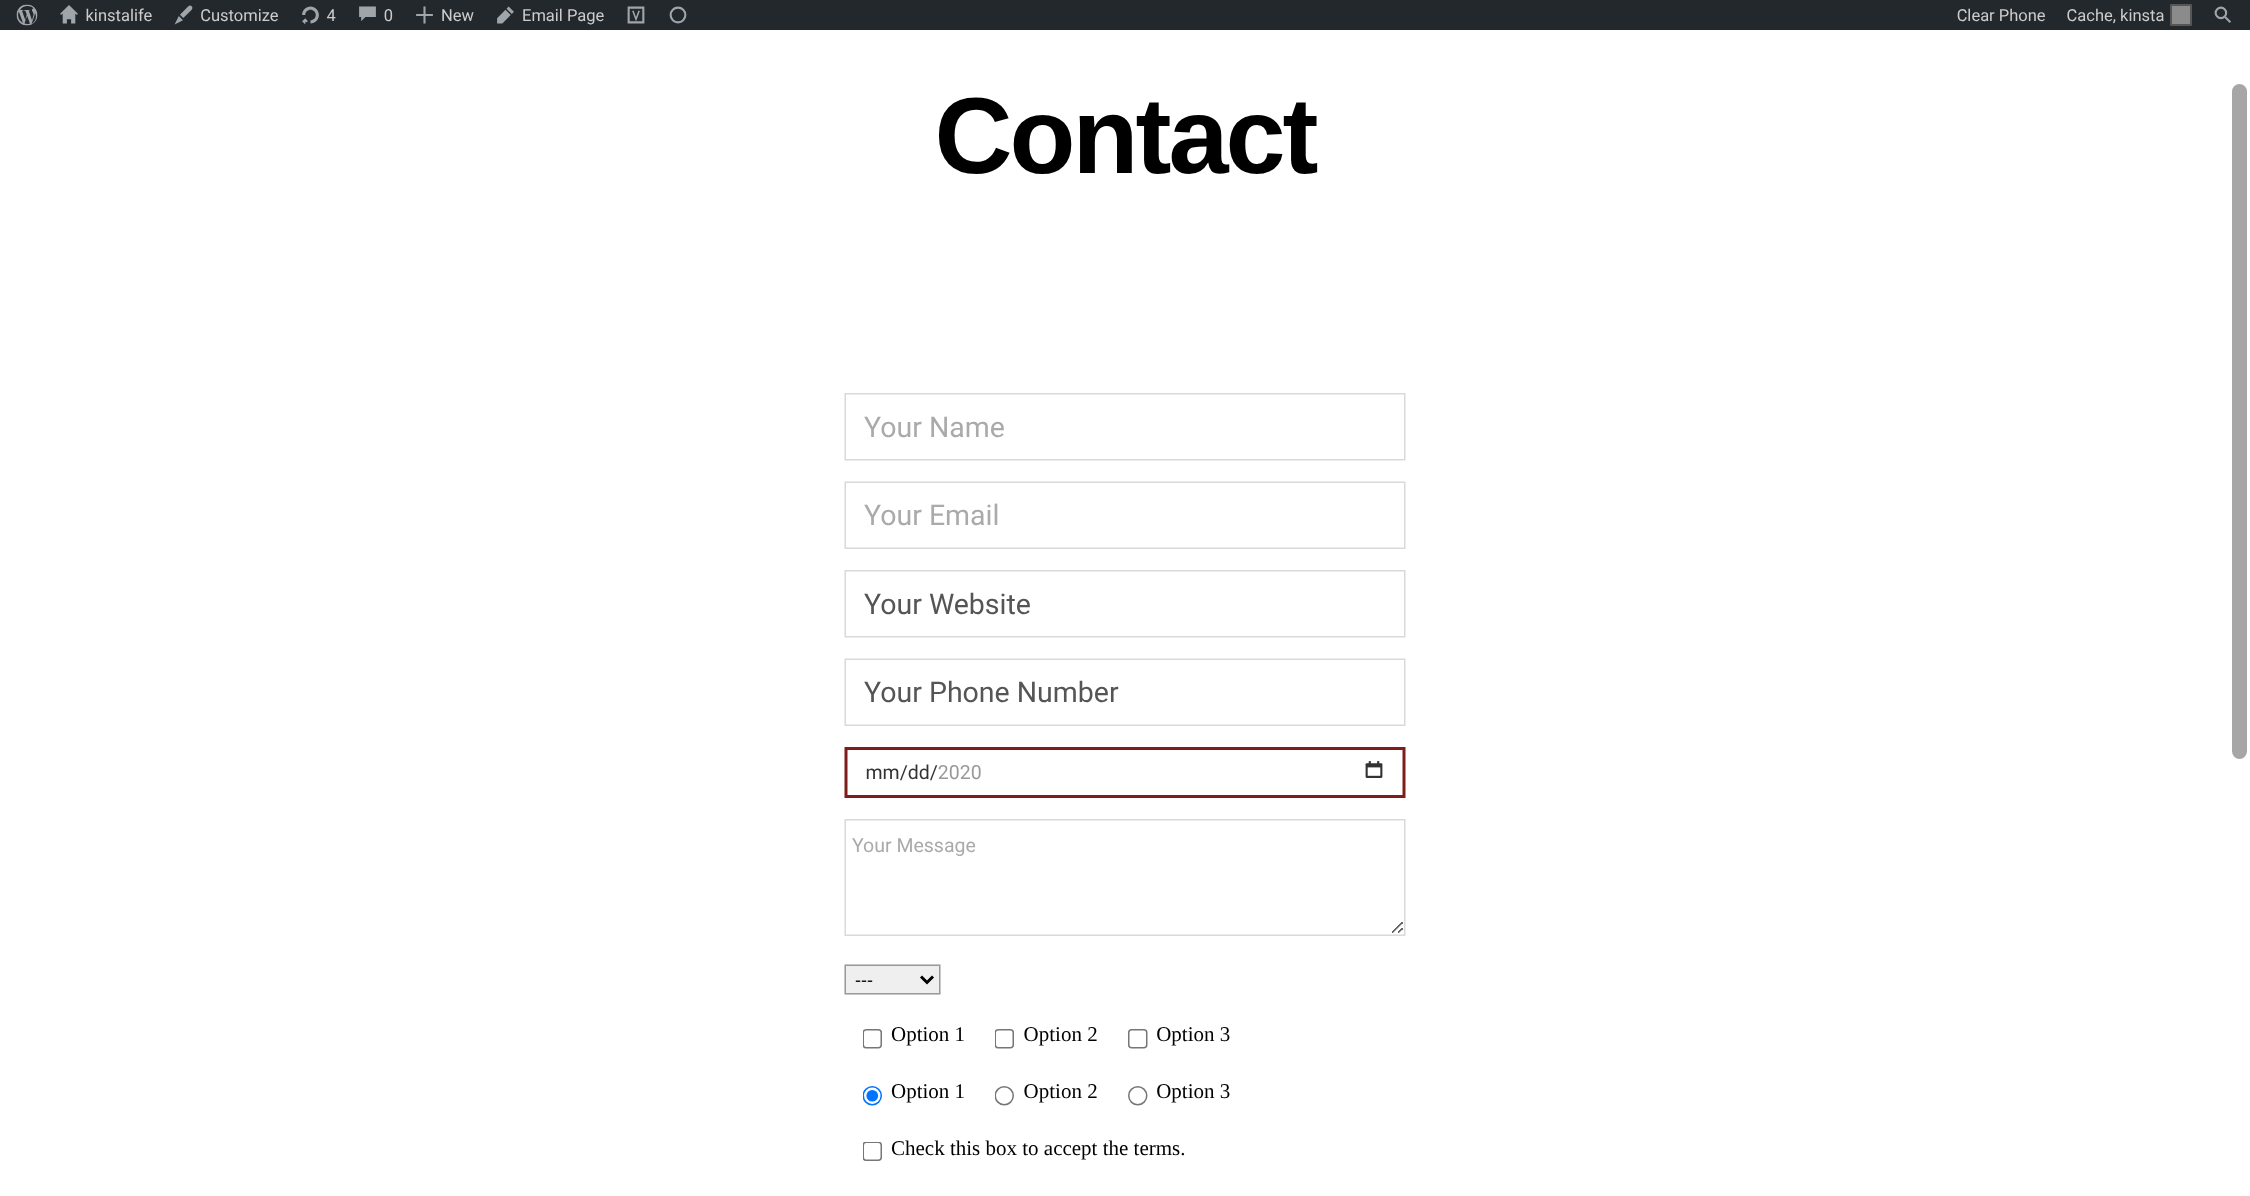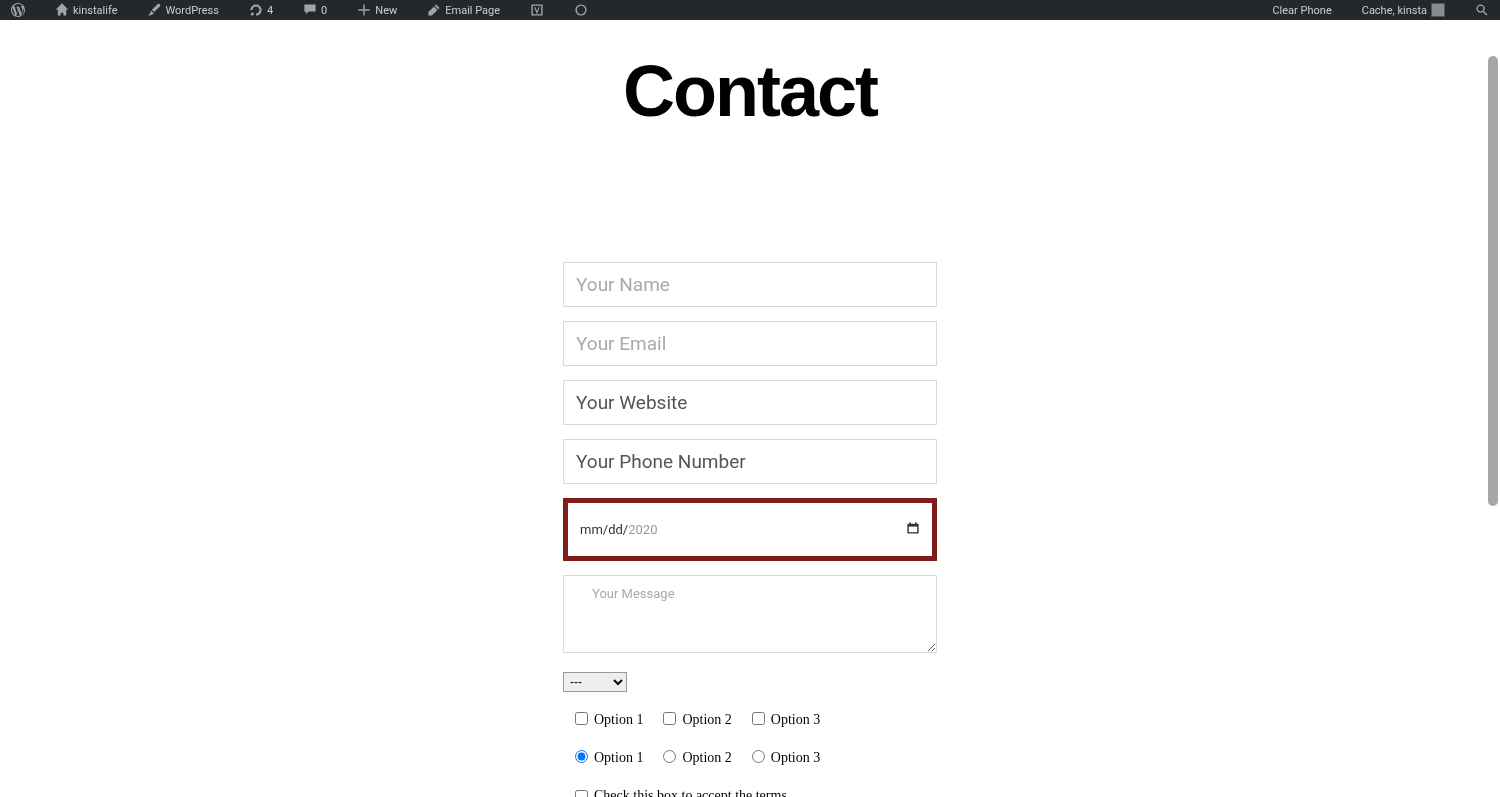--- a/index.html
+++ b/index.html
@@ -1,44 +1,44 @@
 <!DOCTYPE html>
 <html><head>
   <meta charset="utf-8">
   <style>
     * { margin: 0; padding: 0; box-sizing: border-box; }
     body { font-family: -apple-system, BlinkMacSystemFont, "Segoe UI", Roboto, Helvetica, Arial, sans-serif; background: #fff; }
     
     
     .admin-bar { background: #23282d; color: #eee; height: 20px; display: flex; align-items: center; justify-content: space-between; font-size: 11px; padding: 0 4px; }
-    .admin-left, .admin-right { display: flex; align-items: center; gap: 16px; }
+    .admin-left, .admin-right { display: flex; align-items: center; gap: 0; }
     .admin-item { display: flex; align-items: center; gap: 4px; padding: 0 7px; height: 20px; cursor: pointer; color: #ccc; }
     .admin-icon { width: 14px; height: 14px; display: inline-flex; align-items: center; justify-content: center; }
     .admin-icon svg { width: 14px; height: 14px; fill: #a0a5aa; }
     .avatar-box { width: 14px; height: 14px; background: #8b8b8b; border: 1px solid #555; }
     
     
     .page-content { padding-top: 30px; max-width: 1500px; margin: 0 auto; }
     .page-title { font-size: 72px; font-weight: 900; text-align: center; letter-spacing: -2px; font-family: -apple-system, BlinkMacSystemFont, "Helvetica Neue", Arial, sans-serif; }
     
     
     .form-wrap { width: 374px; margin: 130px auto 0; }
     .txt-input { width: 100%; border: 1px solid #d9d9d9; padding: 10px 12px; font-size: 19px; margin-bottom: 14px; font-family: inherit; color: #333; }
     .txt-input::placeholder { color: #aaa; }
     .txt-input.dark::placeholder { color: #555; }
-    .txt-area { width: 100%; border: 1px solid #d9d9d9; padding: 10px 28px; font-size: 13px; margin-bottom: 14px; font-family: inherit; height: 78px; resize: both; }
+    .txt-area { width: 100%; border: 1px solid #d9d9d9; padding: 10px 4px; font-size: 13px; margin-bottom: 14px; font-family: inherit; height: 78px; resize: both; }
     .txt-area::placeholder { color: #aaa; }
-    .date-input { width: 100%; border: 5px solid #7f1d1d; padding: 18px 12px; font-size: 13px; margin-bottom: 14px; font-family: inherit; color: #333; display:flex; justify-content:space-between; align-items:center; }
+    .date-input { width: 100%; border: 2px solid #7f1d1d; padding: 6px 12px; font-size: 13px; margin-bottom: 14px; font-family: inherit; color: #333; display:flex; justify-content:space-between; align-items:center; }
     .date-mm { color:#333; }
     .date-yy { color:#999; }
     .date-icon svg { width:14px; height:14px; fill:#333; }
     .dropdown { border: 1px solid #999; font-size: 12px; padding: 1px 2px; margin-bottom: 20px; width: 64px; background:#efefef; }
     
     .inline-group { display: flex; gap: 20px; margin-bottom: 22px; padding-left: 12px; font-family: Georgia, 'Times New Roman', serif; font-size: 14px; }
-    .inline-item { display: flex; align-items: flex-start; gap: 6px; }
+    .inline-item { display: flex; align-items: flex-end; gap: 6px; }
     .inline-item input { accent-color: #0075ff; }
     
     .accept-row { display:flex; align-items:center; gap:6px; padding-left:12px; margin-bottom: 22px; font-family: Georgia, 'Times New Roman', serif; font-size: 14px; }
     
     .quiz-label { font-family: Georgia, 'Times New Roman', serif; font-size: 14px; margin-bottom: 6px; display:block; }
     .quiz-input { width:100%; border: 1px solid #d9d9d9; padding: 10px 12px; font-size: 13px; margin-bottom: 18px; }
     
     
     .scroll-track { position: fixed; right: 0; top: 56px; bottom: 0; width: 14px; background: transparent; }
     .scroll-thumb { position: absolute; right: 2px; top: 0; width: 10px; height: 450px; background: rgba(0,0,0,0.35); border-radius: 5px; }
@@ -62,21 +62,21 @@
           </svg>
       </span>
       <span>kinstalife</span>
     </div>
     <div class="admin-item">
       <span class="admin-icon">
         <svg viewBox="0 0 20 20">
             <path d="M18.3 1.7c-.9-.9-2.3-.9-3.2 0l-8 8 3.2 3.2 8-8c.9-.9.9-2.3 0-3.2zM6 11l-4 8 8-4-4-4z"></path>
           </svg>
       </span>
-      <span>WordPress</span>
+      <span>Customize</span>
     </div>
     <div class="admin-item">
       <span class="admin-icon">
         <svg viewBox="0 0 20 20">
             <path d="M10 2c-4.4 0-8 3.6-8 8h3c0-2.8 2.2-5 5-5s5 2.2 5 5-2.2 5-5 5v3c4.4 0 8-3.6 8-8s-3.6-8-8-8zM5 13l-3 3 3 3v-2c1 0 2-.5 2.5-1L5 13z"></path>
           </svg>
       </span>
       <span>4</span>
     </div>
     <div class="admin-item">

